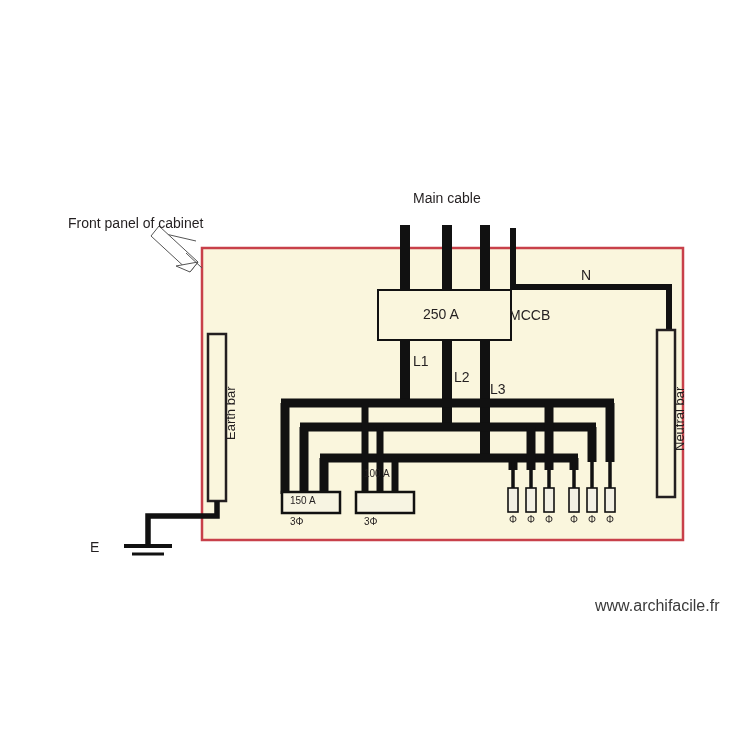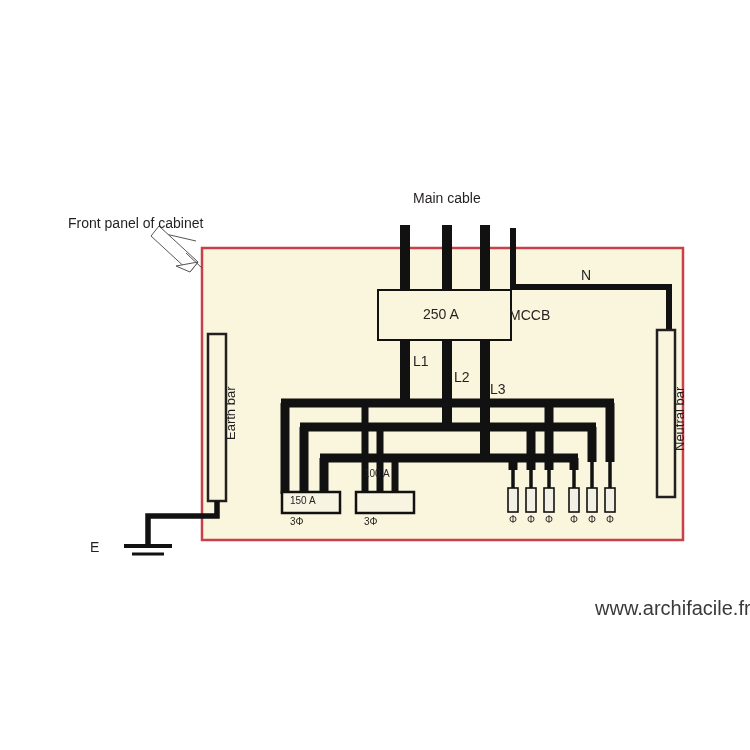--- a/index.html
+++ b/index.html
@@ -39,21 +39,21 @@
   .lbl-mid   { font-size: 14px; }
   .lbl-small { font-size: 13px; }
   .lbl-tiny  { font-size: 10px; }
   .lbl-phase { font-size: 10px; }
   .lbl-rot {
     transform-origin: 0 0;
     transform: rotate(-90deg);
   }
   .watermark {
     position: absolute;
-    font-size: 20px;
+    font-size: 16px;
     color: #3a3a3a;
   }
 </style>
 </head>
 <body>
 
 <div id="stage">
 
   <svg id="diagram" viewBox="0 0 750 750">
 

